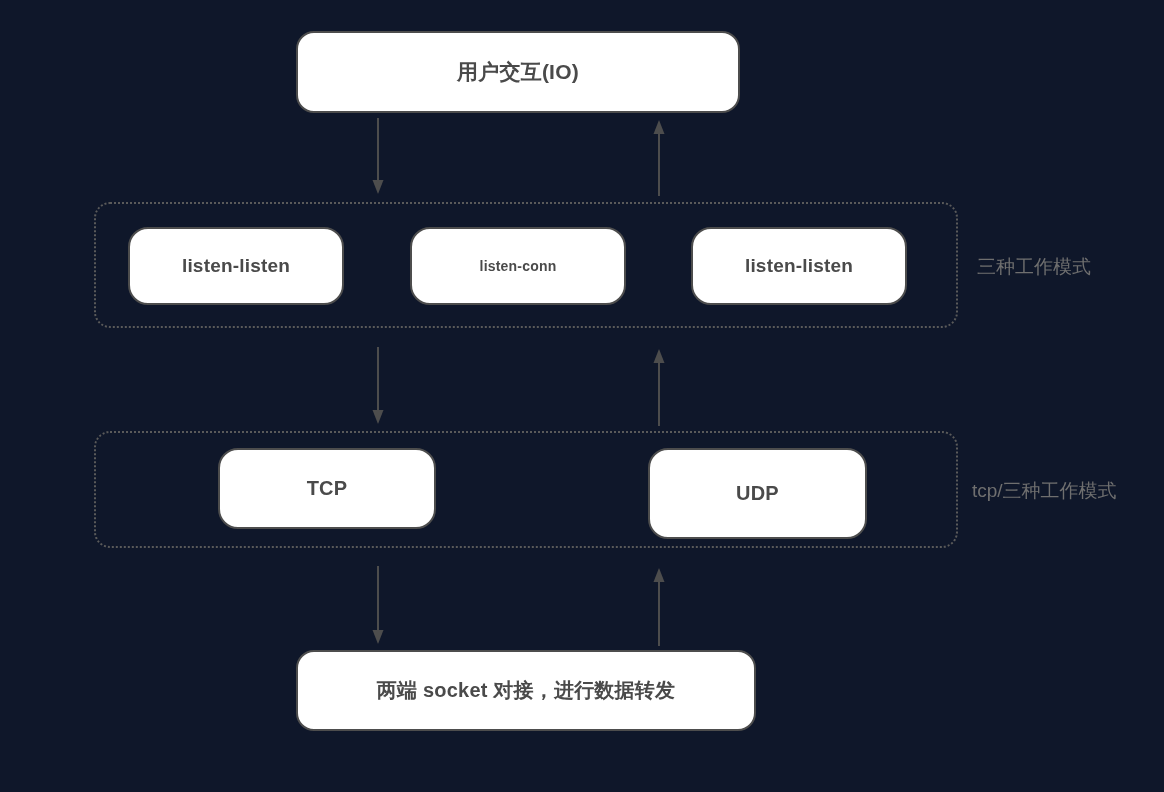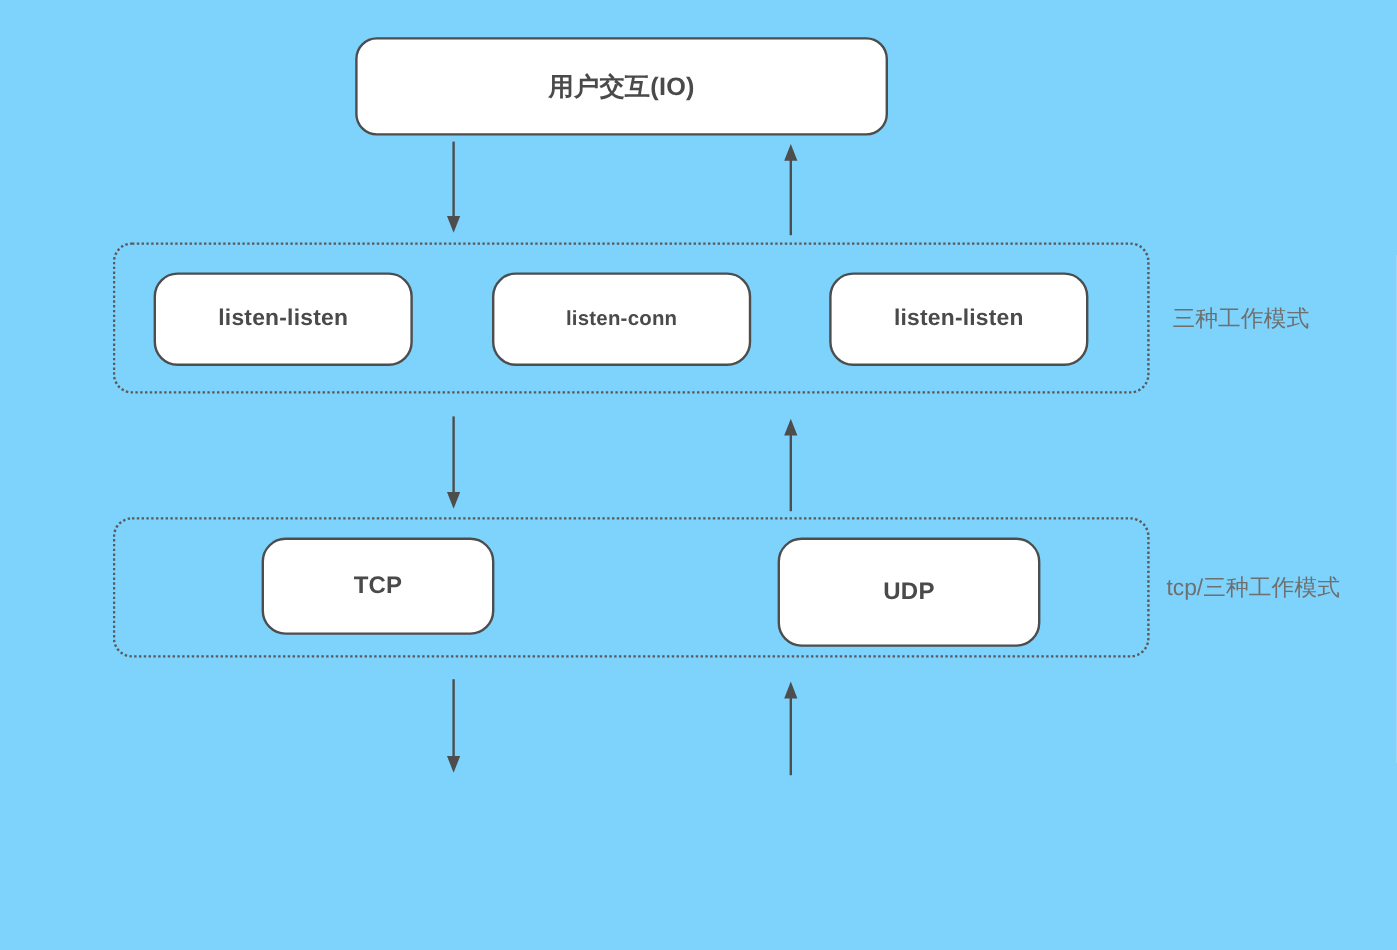--- a/index.html
+++ b/index.html
@@ -10,21 +10,21 @@
   body {
     width: 1164px;
     height: 792px;
     font-family: "Liberation Sans", "DejaVu Sans", sans-serif;
     overflow: hidden;
   }
   #canvas {
     position: relative;
     width: 1164px;
     height: 792px;
-    background: #7dd3fc;
+    background: #0f172a;
   }
 
   
   .node {
     position: absolute;
     box-sizing: border-box;
     border: 2px solid #4d4d4d;
     border-radius: 20px;
     background: #ffffff;
     display: flex;
@@ -65,29 +65,29 @@
   
   #node-io {
     left: 296px; top: 31px; width: 444px; height: 82px;
     font-size: 21px;
   }
   
   #group-modes {
     left: 94px; top: 202px; width: 864px; height: 126px;
   }
   #node-mode-0 { left: 128px; top: 227px; width: 216px; height: 78px; font-size: 19px; }
-  #node-mode-1 { left: 410px; top: 227px; width: 216px; height: 78px; font-size: 17px; }
+  #node-mode-1 { left: 410px; top: 227px; width: 216px; height: 78px; font-size: 14px; }
   #node-mode-2 { left: 691px; top: 227px; width: 216px; height: 78px; font-size: 19px; }
   #label-modes { left: 977px; top: 257px; }
 
   
   #group-proto {
     left: 94px; top: 431px; width: 864px; height: 117px;
   }
-  #node-tcp { left: 218px; top: 448px; width: 194px; height: 81px; font-size: 20px; }
+  #node-tcp { left: 218px; top: 448px; width: 218px; height: 81px; font-size: 20px; }
   #node-udp { left: 648px; top: 448px; width: 219px; height: 91px; font-size: 20px; }
   #label-proto { left: 972px; top: 481px; }
 
   
   #node-socket {
     left: 296px; top: 650px; width: 460px; height: 81px;
     font-size: 20px;
   }
 </style>
 </head>
@@ -156,14 +156,17 @@
       <polygon points="8,78 2.5,64 13.5,64" fill="#4d4d4d"></polygon>
     </svg>
   </div>
   <div class="arrow" id="arrow-proto-up" style="left:651px; top:566px;">
     <svg width="16" height="80" viewBox="0 0 16 80">
       <line x1="8" y1="12" x2="8" y2="80" stroke="#4d4d4d" stroke-width="2"></line>
       <polygon points="8,2 2.5,16 13.5,16" fill="#4d4d4d"></polygon>
     </svg>
   </div>
 
+  <div class="node node-lg" id="node-socket">
+    <span>两端 socket 对接，进行数据转发</span>
+  </div>
 
 </div>
 
 </body></html>

